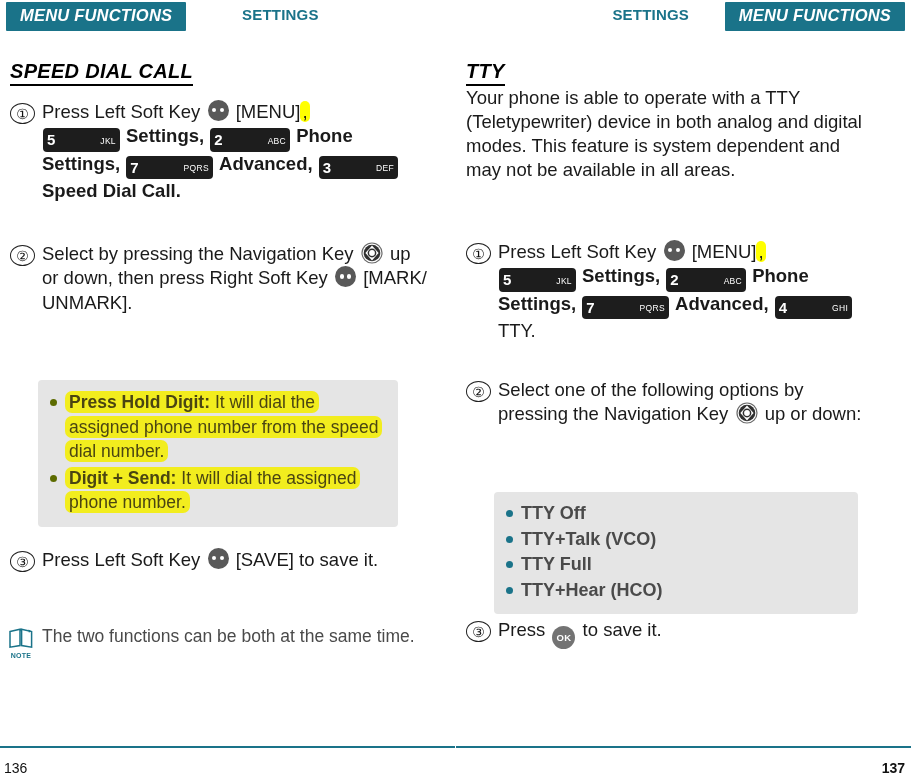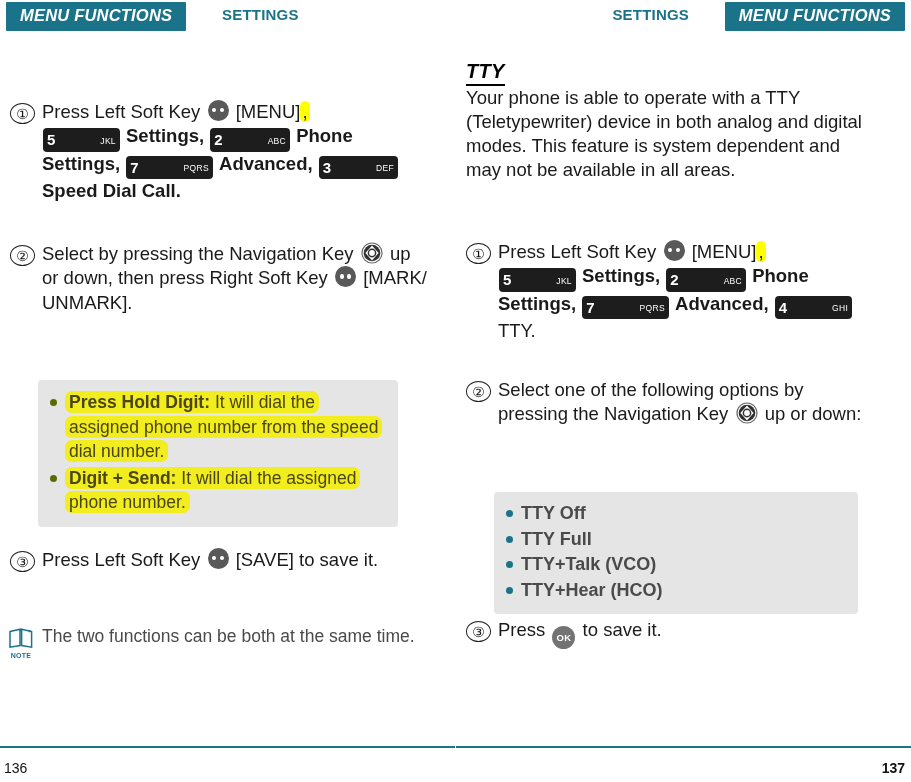--- a/index.html
+++ b/index.html
@@ -48,20 +48,21 @@
   .tab-pill-right { right: 6px; }
 
   .hdr-sub {
     position: absolute;
     top: 4px;
     color: #1a7389;
     font-weight: bold;
     font-size: 15px;
     letter-spacing: 0.2px;
     white-space: nowrap;
+    margin-left: 20px;
   }
   .hdr-sub-left  { left: 222px; }
   .hdr-sub-right { right: 222px; }
 
   
   .sec-title {
     position: absolute;
     font-style: italic;
     font-weight: bold;
     font-size: 20px;
@@ -277,20 +278,21 @@
 </head>
 <body>
 
 <div class="page page-left">
 
   <div class="hdr">
     <div class="tab-pill tab-pill-left">MENU FUNCTIONS</div>
     <div class="hdr-sub hdr-sub-left">SETTINGS</div>
   </div>
 
+  <div class="sec-title" style="left:10px; top:60px;">SPEED DIAL CALL</div>
 
   <div class="step" style="left:10px; top:100px; width:420px;">
     <div class="step-num">①</div>
     <div class="step-body">
       <span>Press Left Soft Key</span>
       <span class="ico ico-soft"></span>
       <span>[MENU]</span><span class="hl">,</span><br>
       <span class="ico ico-key"><span class="kd">5</span><span class="kl">JKL</span></span>
       <b>Settings,</b>
       <span class="ico ico-key"><span class="kd">2</span><span class="kl">ABC</span></span>
@@ -405,25 +407,25 @@
     </div>
   </div>
 
   <div class="infobox" style="left:38px; top:492px; width:364px; padding:9px 12px 11px 12px;">
     <div class="bullet-row">
       <span class="bullet-dot dot-teal"></span>
       <span class="bullet-txt bullet-txt-teal">TTY Off</span>
     </div>
     <div class="bullet-row">
       <span class="bullet-dot dot-teal"></span>
-      <span class="bullet-txt bullet-txt-teal">TTY Full</span>
+      <span class="bullet-txt bullet-txt-teal">TTY+Talk (VCO)</span>
     </div>
     <div class="bullet-row">
       <span class="bullet-dot dot-teal"></span>
-      <span class="bullet-txt bullet-txt-teal">TTY+Talk (VCO)</span>
+      <span class="bullet-txt bullet-txt-teal">TTY Full</span>
     </div>
     <div class="bullet-row">
       <span class="bullet-dot dot-teal"></span>
       <span class="bullet-txt bullet-txt-teal">TTY+Hear (HCO)</span>
     </div>
   </div>
 
   <div class="step" style="left:10px; top:618px; width:420px;">
     <div class="step-num">③</div>
     <div class="step-body">

